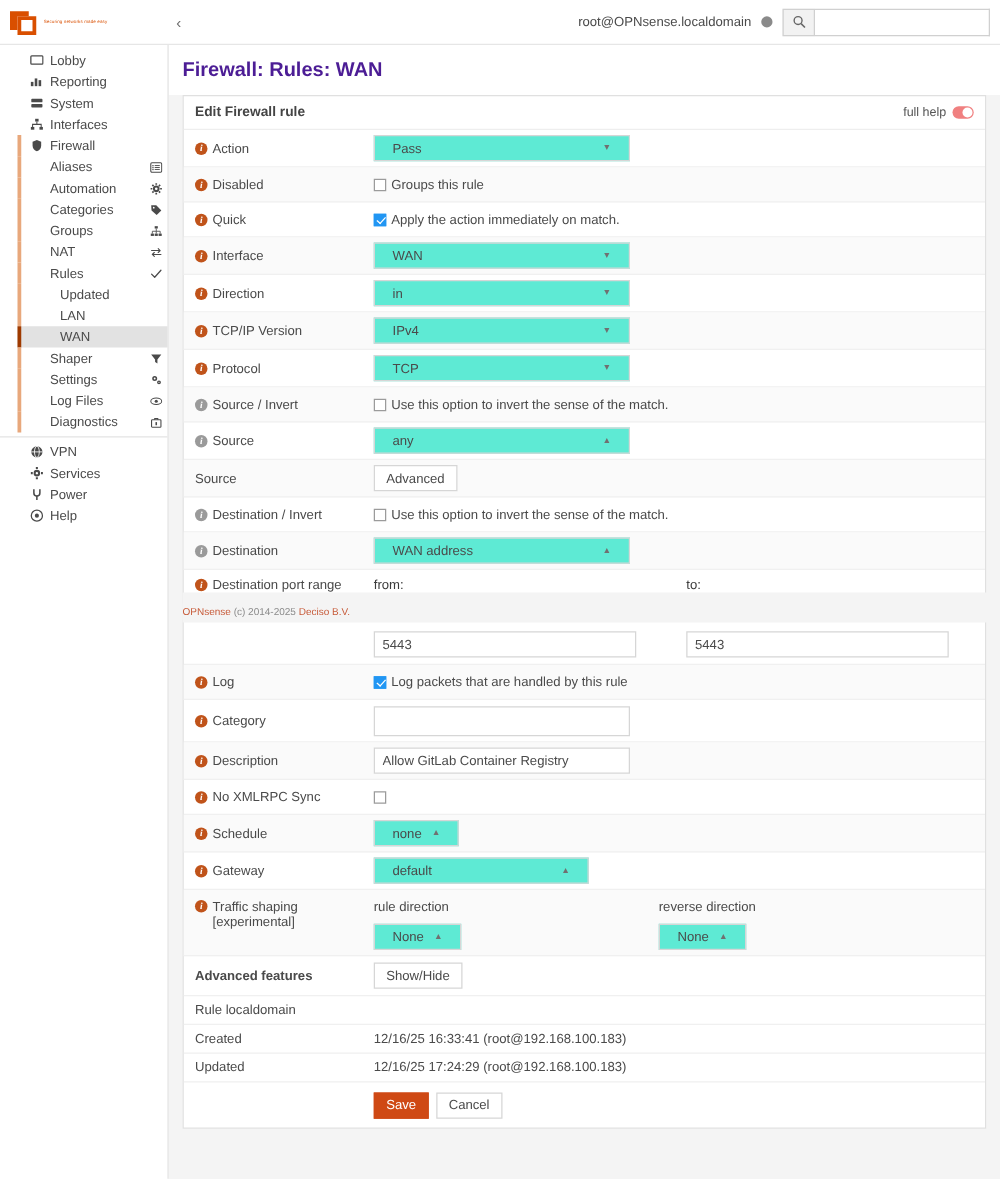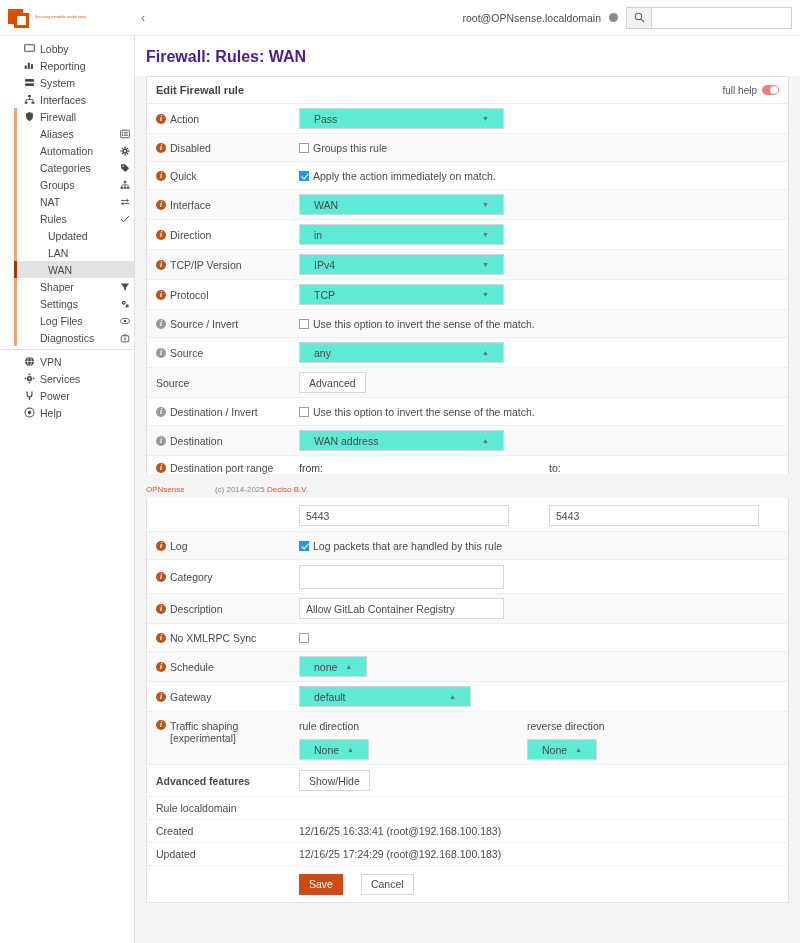--- a/index.html
+++ b/index.html
@@ -188,21 +188,21 @@
 
   .info-row { display: flex; min-height: 23px; align-items: center; border-bottom: 1px solid #f0f0f0; padding: 3px 0; }
   .info-row .lab { width: 152px; flex: 0 0 152px; padding-left: 9px; font-size: 10.5px; color: #4a4a4a; }
   .info-row .val { font-size: 10.5px; color: #4a4a4a; }
 
   .footer-overlay {
     position: absolute; left: 146px; top: 483px;
     font-size: 8px; color: #c75b3a; z-index: 40;
     background: #f4f4f4; padding: 2px 4px 2px 0;
   }
-  .footer-overlay .b { color: #8a8a8a; margin-left: 28px; }
+  .footer-overlay .b { color: #8a8a8a; }
   .white-band {
     position: absolute; left: 146px; top: 474px; width: 654px; height: 24px;
     background: #f4f4f4; z-index: 30;
   }
 
   .seg-label { font-size: 10.5px; font-weight: bold; color: #444; }
 </style>
 </head>
 <body>
 
@@ -761,21 +761,21 @@
       <div class="lab">Created</div>
       <div class="val">12/16/25 16:33:41 (root@192.168.100.183)</div>
     </div>
     <div class="info-row">
       <div class="lab">Updated</div>
       <div class="val">12/16/25 17:24:29 (root@192.168.100.183)</div>
     </div>
 
     <div class="row" style="border-bottom:none;min-height:36px;">
       <div class="lab"></div>
-      <div class="ctl" style="gap:18px;">
+      <div class="ctl" style="gap:6px;">
         <button class="btn btn-primary">Save</button>
         <button class="btn">Cancel</button>
       </div>
     </div>
 
   </div>
 </div>
 
 <div class="white-band"></div>
 <div class="footer-overlay">

